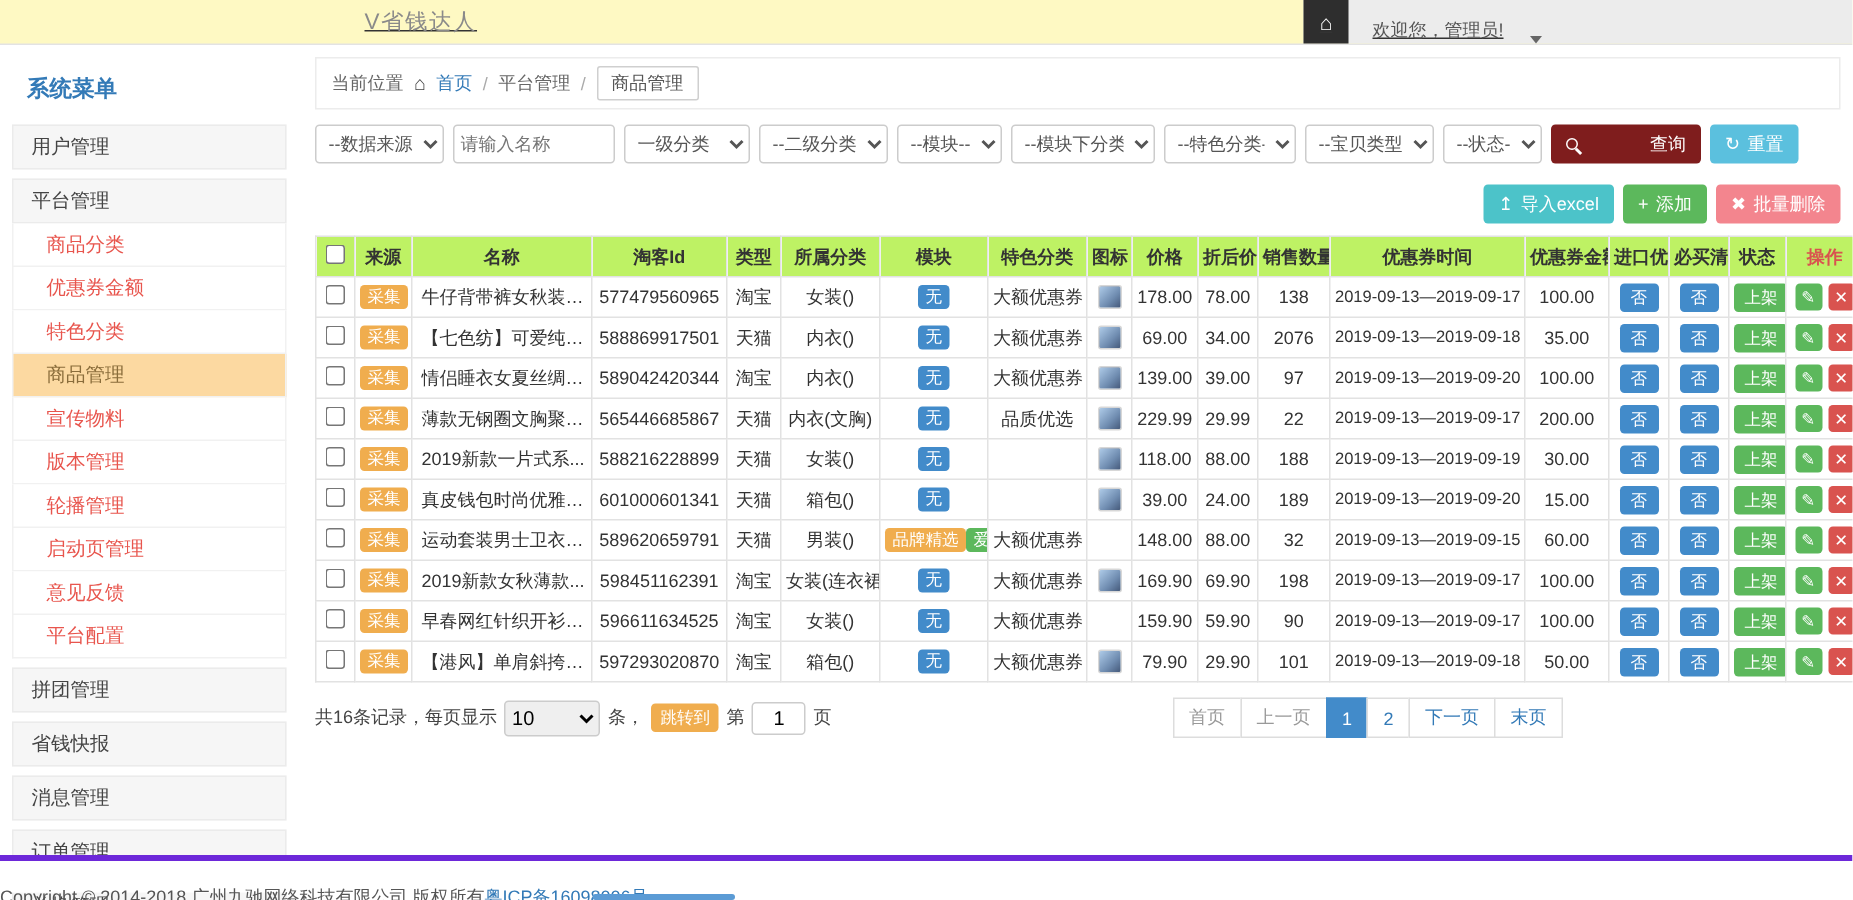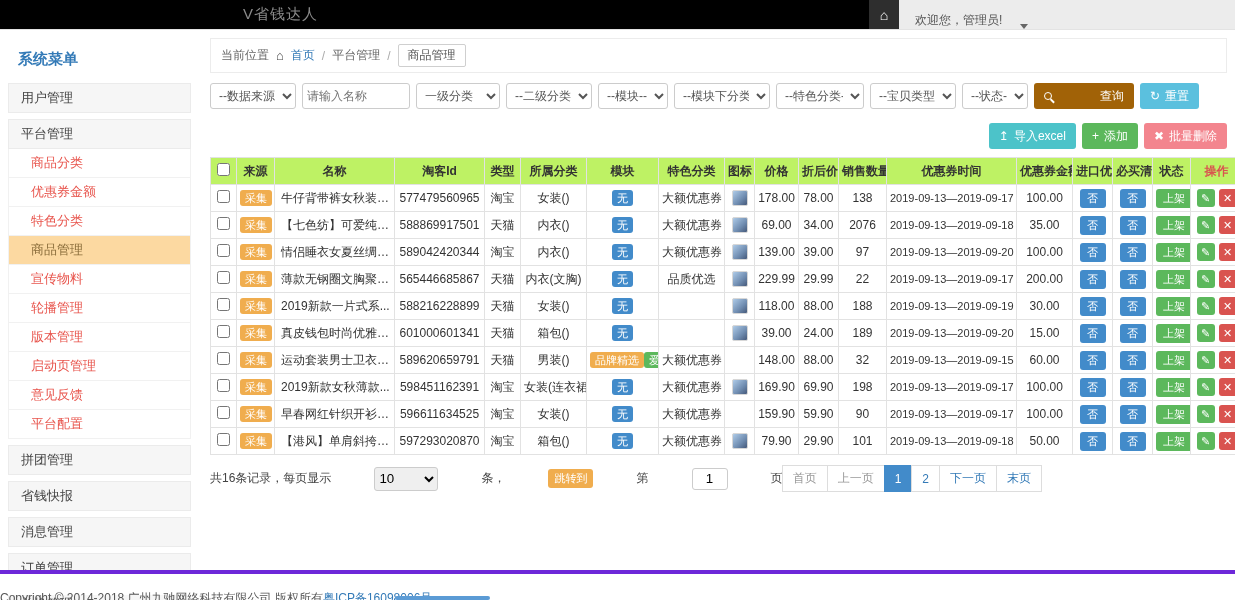--- a/index.html
+++ b/index.html
@@ -2,21 +2,21 @@
 <html><head>
 <meta charset="utf-8">
 <style>
   * { box-sizing: border-box; margin: 0; padding: 0; }
   html,body { width:1235px; height:600px; overflow:hidden; }
   body {
     font-family: "Liberation Sans", "DejaVu Sans", sans-serif;
     font-size: 12px; color:#333; background:#fff; position:relative;
   }
   
-  .topbar { height:30px; background:#000000; border-bottom:1px solid #e3e3e3; display:flex; align-items:center; }
+  .topbar { height:30px; background:#fef9c3; border-bottom:1px solid #e3e3e3; display:flex; align-items:center;text-decoration:underline; }
   .topbar-title { margin-left:243px; color:#8a8a8a; font-size:15px; letter-spacing:1px; }
   .topbar-right { margin-left:auto; height:100%; display:flex; align-items:stretch; background:#ececec; }
   .home-btn { width:30px; background:#2e2e2e; color:#fff; display:flex; align-items:center; justify-content:center; font-size:14px; cursor:pointer; }
   .welcome { display:flex; align-items:flex-end; gap:18px; padding:0 16px; color:#555; cursor:pointer; min-width:336px; }
   .caret { width:0; height:0; border-left:4px solid transparent; border-right:4px solid transparent; border-top:5px solid #666; display:inline-block; }
   
   .layout { display:flex; align-items:flex-start; padding-top:8px; }
   
   .sidebar { width:183px; margin-left:8px; flex-shrink:0; }
   .sidebar-title { color:#337ab7; font-size:15px; font-weight:bold; padding:12px 12px 8px 10px; }
@@ -33,21 +33,21 @@
   .crumb-chip { border:1px solid #cfcfcf; border-radius:2px; padding:2px 9px; color:#555; background:#fff; }
   
   .filters { display:flex; align-items:center; gap:6px; margin:10px 0 4px; }
   .filter-controls { display:flex; align-items:center; gap:6px; }
   .filters select, .filters input[type=text] {
     height:26px; border:1px solid #ccc; border-radius:3px; font-size:12px; color:#555; background:#fff; padding:0 4px;
     font-family:"Liberation Sans", sans-serif;
   }
   .btn { height:26px; border:none; border-radius:3px; color:#fff; padding:0 10px; font-size:12px;
          display:inline-flex; align-items:center; gap:5px; cursor:pointer; font-family:"Liberation Sans", sans-serif; }
-  .btn-query { background:#a16207;gap:48px; }
+  .btn-query { background:#7f1d1d;gap:48px; }
   .btn-reset { background:#5bc0de; }
   .btn-import { background:#4cc3c9; }
   .btn-add { background:#5cb85c; }
   .btn-del { background:#f3858e; }
   .mag { width:8px; height:8px; border:1.5px solid #fff; border-radius:50%; position:relative; display:inline-block; }
   .mag::after { content:""; position:absolute; width:5px; height:1.5px; background:#fff; transform:rotate(45deg); right:-4px; bottom:-2px; }
   
   .toolbar { display:flex; justify-content:flex-end; gap:6px; margin:14px 0 8px; }
   
   table { width:100%; border-collapse:collapse; table-layout:fixed; font-size:12px; text-align:center; }
@@ -63,21 +63,21 @@
   .pill { display:inline-block; min-width:26px; padding:2px 7px; border-radius:3px; color:#fff; font-size:11px; cursor:pointer; border:none; font-family:"Liberation Sans", sans-serif; }
   .pill.blue  { background:#428bca; }
   .pill.green { background:#5cb85c; }
   .op { display:inline-flex; width:18px; height:18px; border-radius:3px; color:#fff; align-items:center; justify-content:center; font-size:11px; cursor:pointer; margin:0 2px; border:none; }
   .op.green { background:#5cb85c; }
   .op.red   { background:#d9534f; }
   .thumb { width:16px; height:16px; border-radius:2px; display:inline-block; vertical-align:middle;
            background:linear-gradient(135deg,#aecbe8 0%,#6f8cb0 60%,#45597a 100%); border:1px solid #d7d7d7; }
   
   .table-footer { display:flex; align-items:center; margin-top:10px; }
-  .summary { display:flex; align-items:center; gap:5px; color:#444; flex:1;justify-content:space-between; }
+  .summary { display:flex; align-items:center; gap:5px; color:#444; flex:1; }
   .summary select { width:64px; height:24px; border:1px solid #ccc; border-radius:3px; font-family:"Liberation Sans", sans-serif; }
   .summary input { width:36px; height:22px; border:1px solid #ccc; border-radius:3px; text-align:center; font-family:"Liberation Sans", sans-serif; }
   .jump-chip { background:#f0ad4e; color:#fff; padding:2px 6px; border-radius:3px; font-size:11px; cursor:pointer; }
   .pager { display:flex; }
   .pager-spacer { width:185px; }
   .page-btn { border:1px solid #ddd; padding:4px 10px; font-size:12px; background:#fff; cursor:pointer; margin-left:-1px; color:#337ab7; font-family:"Liberation Sans", sans-serif; }
   .page-btn.disabled { color:#999; }
   .page-btn.active { background:#428bca; border-color:#428bca; color:#fff; }
   
   .page-footer { position:absolute; left:0; right:0; bottom:5px; background:#fff; border-top:4px solid #6d28d9;
@@ -108,22 +108,22 @@
     <aside class="sidebar">
       <div class="sidebar-title">系统菜单</div>
       <nav id="sidebar-menu">
           <div class="menu-item top">用户管理</div>
           <div class="menu-item top">平台管理</div>
           <div class="menu-item sub">商品分类</div>
           <div class="menu-item sub">优惠券金额</div>
           <div class="menu-item sub">特色分类</div>
           <div class="menu-item sub active">商品管理</div>
           <div class="menu-item sub">宣传物料</div>
+          <div class="menu-item sub">版本管理</div>
           <div class="menu-item sub">轮播管理</div>
-          <div class="menu-item sub">版本管理</div>
           <div class="menu-item sub">启动页管理</div>
           <div class="menu-item sub">意见反馈</div>
           <div class="menu-item sub">平台配置</div>
           <div class="menu-item top">拼团管理</div>
           <div class="menu-item top">省钱快报</div>
           <div class="menu-item top">消息管理</div>
           <div class="menu-item top">订单管理</div>
           <div class="menu-item top">兑换管理</div>
         </nav>
     </aside>

